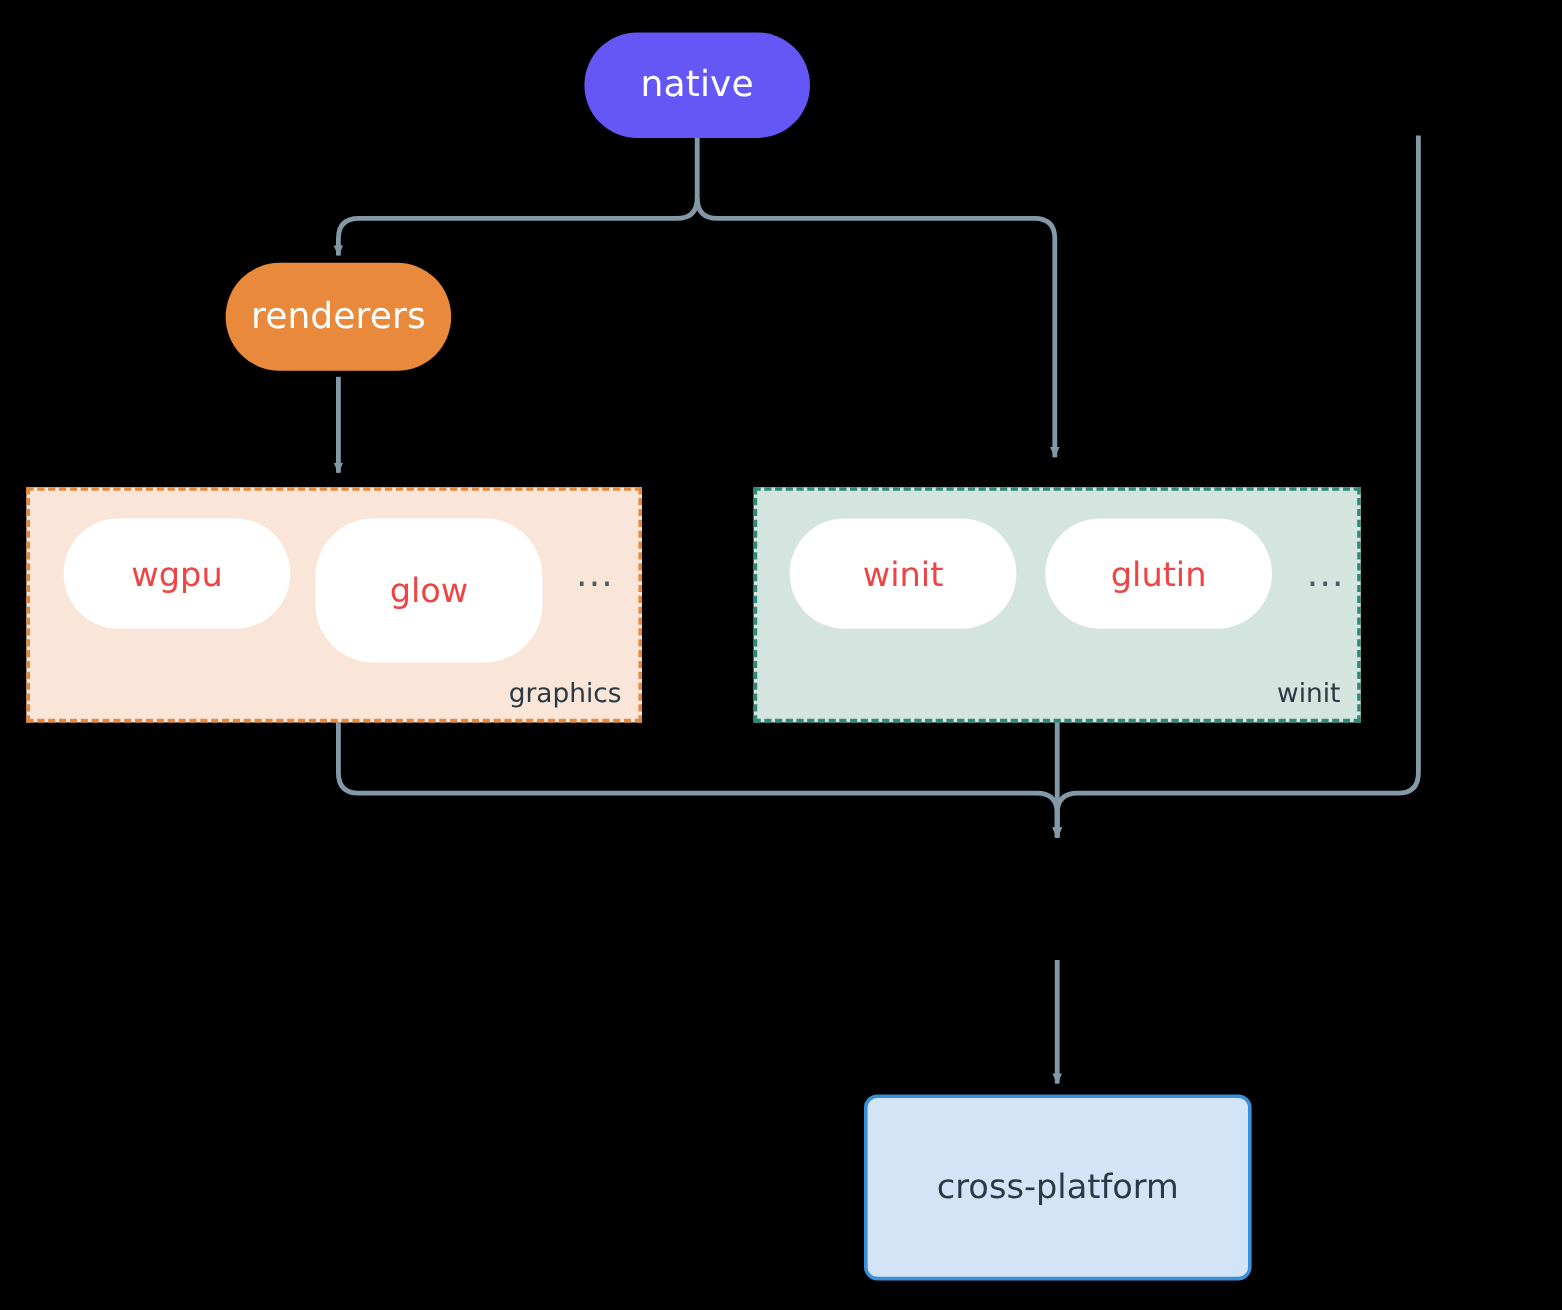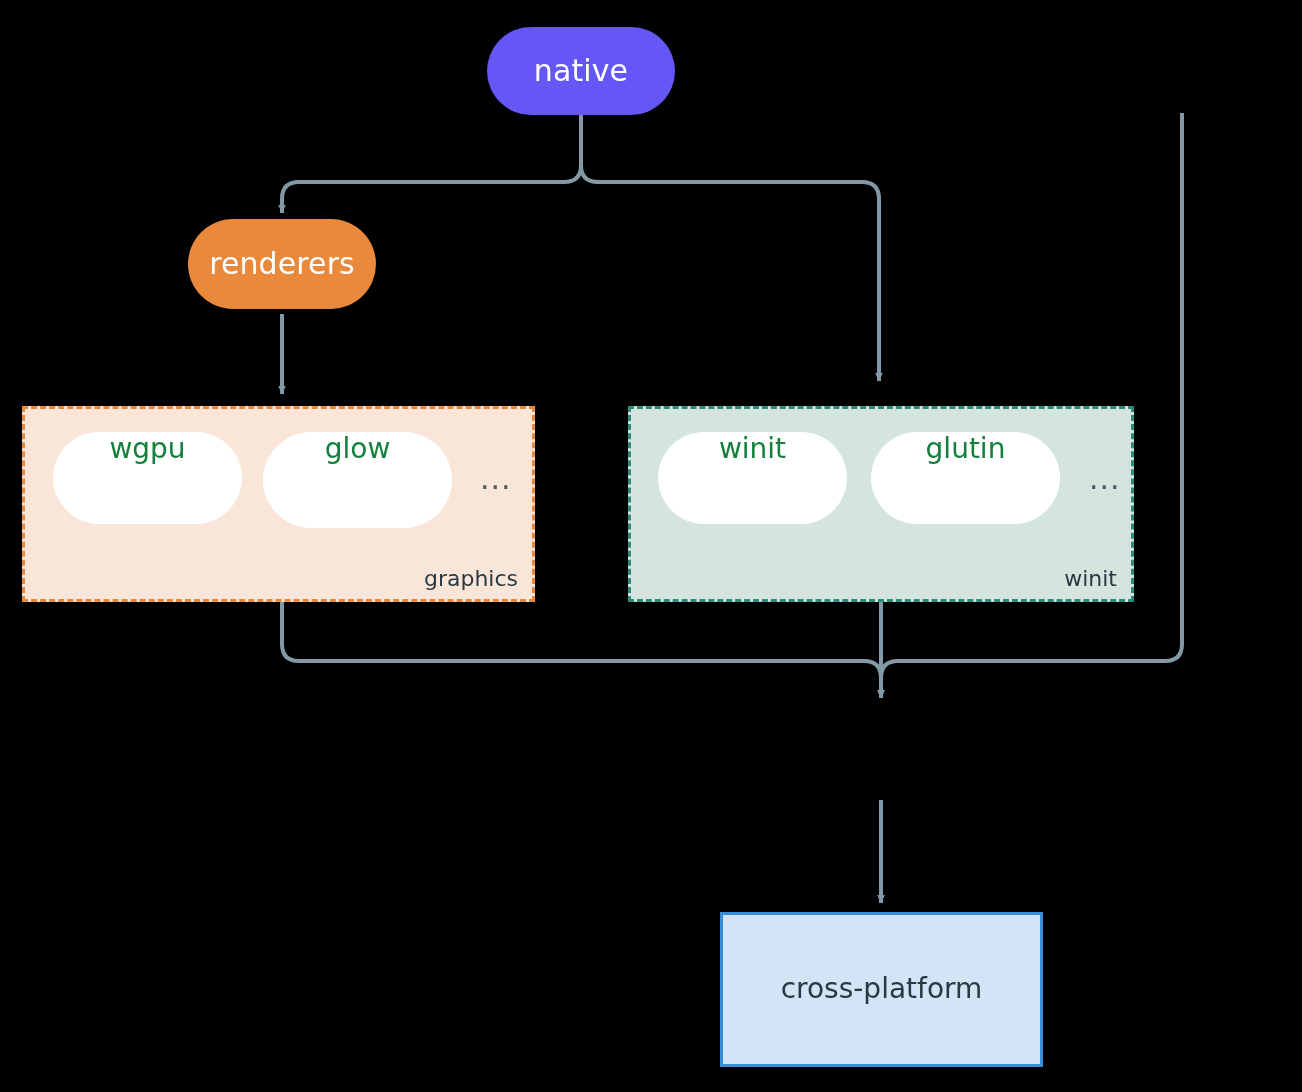--- a/index.html
+++ b/index.html
@@ -64,25 +64,25 @@
     right: 14px;
     bottom: 8px;
     font-size: 22px;
     color: #2A3942;
   }
   
   .leaf-pill {
     position: absolute;
     box-sizing: border-box;
     display: flex;
-    align-items: flex-start;
+    align-items: center;
     justify-content: center;
     background: #FFFFFF;
     border-radius: 48px;
-    color: #15803d;
+    color: #ef4444;
     font-size: 28px;
   }
   .ellipsis {
     position: absolute;
     color: #4A5A66;
     font-size: 30px;
     letter-spacing: 1px;
     display: flex;
     align-items: center;
   }
@@ -136,21 +136,21 @@
     <span>renderers</span>
   </div>
 
 
   <div class="group-box group-renderers" style="left:22px; top:406px; width:513px; height:196px;">
 
     <div class="leaf-pill" style="left:28px; top:23px; width:189px; height:92px;">
       <span>wgpu</span>
     </div>
 
-    <div class="leaf-pill" style="left:238px; top:23px; width:189px; height:96px;">
+    <div class="leaf-pill" style="left:238px; top:23px; width:189px; height:120px;">
       <span>glow</span>
     </div>
 
     <div class="ellipsis" style="left:455px; top:57px; height:24px;">...</div>
 
     <div class="group-label">graphics</div>
   </div>
 
   <div class="group-box group-shells" style="left:628px; top:406px; width:506px; height:196px;">
 
@@ -160,17 +160,17 @@
 
     <div class="leaf-pill" style="left:240px; top:23px; width:189px; height:92px;">
       <span>glutin</span>
     </div>
 
     <div class="ellipsis" style="left:458px; top:57px; height:24px;">...</div>
 
     <div class="group-label">winit</div>
   </div>
 
-  <div class="rect-node" style="left:720px; top:912px; width:323px; height:155px; flex-direction:column;">
+  <div class="rect-node" style="left:720px; top:912px; width:323px; height:155px; flex-direction:column;border-radius:11px;">
     <span>cross-platform</span>
   </div>
 
 </div>
 
 </body></html>

